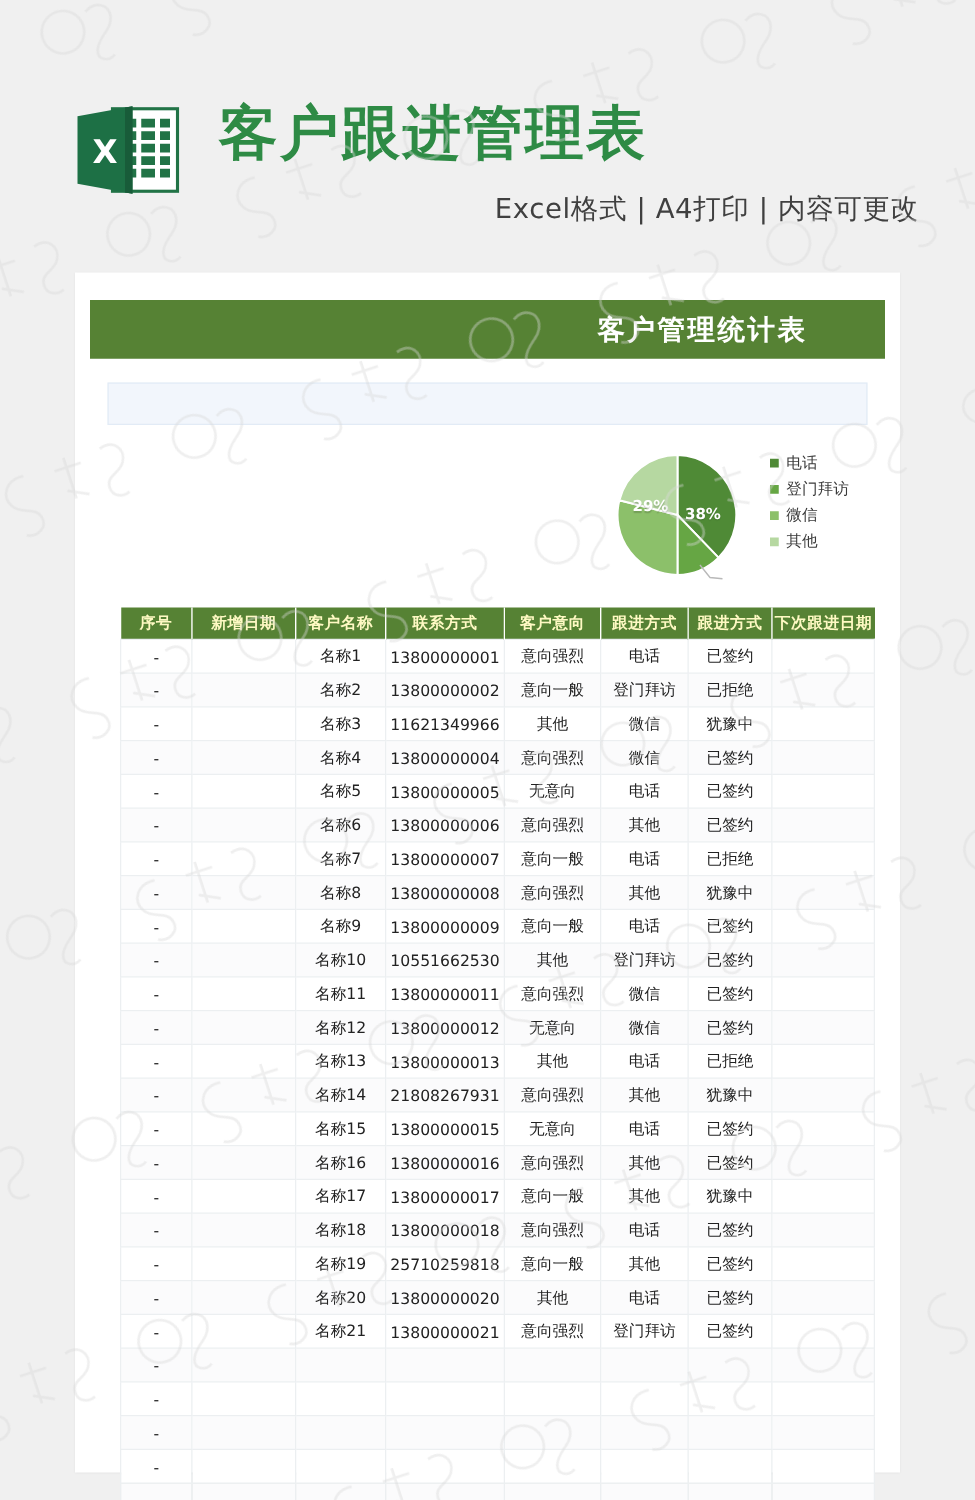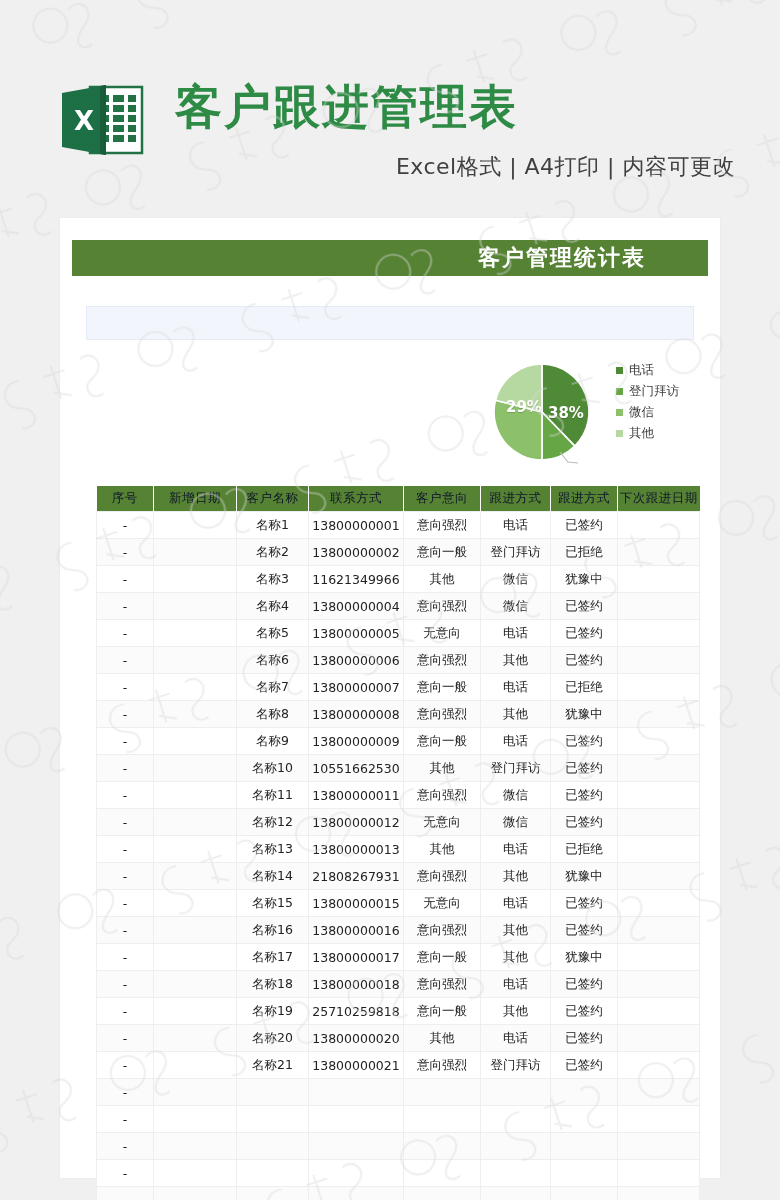--- a/index.html
+++ b/index.html
@@ -74,21 +74,21 @@
     background: #ffffff;
     z-index: 10;
     box-shadow: 0 0 2px rgba(0,0,0,0.06);
   }
 
   .sheet-banner {
     position: absolute;
     left: 12px;
     top: 22px;
     width: 636px;
-    height: 36px;
+    height: 47px;
     background: #568234;
     display: flex;
     align-items: center;
     justify-content: flex-end;
     padding-right: 62px;
     box-sizing: border-box;
   }
   .sheet-banner-title {
     color: #ffffff;
     font-size: 22px;
@@ -118,21 +118,21 @@
   .pie-wrap {
     position: absolute;
     left: 400px;
     top: 8px;
     width: 112px;
     height: 112px;
   }
   .pie-label {
     position: absolute;
     color: #ffffff;
-    font-size: 15px;
+    font-size: 12px;
     font-weight: 700;
     text-shadow: 0 1px 1px rgba(0,0,0,0.18);
   }
   .legend {
     position: absolute;
     left: 530px;
     top: 12px;
     width: 90px;
   }
   .legend-item {
@@ -159,23 +159,23 @@
     top: 268px;
     width: 603px;
   }
   table.grid {
     border-collapse: collapse;
     width: 603px;
     table-layout: fixed;
   }
   table.grid th {
     background: #568234;
-    color: #0f172a;
+    color: #fef9c3;
     font-size: 12.5px;
-    font-weight: 400;
+    font-weight: 700;
     height: 23px;
     border-right: 1px solid #ffffff;
     border-left: 1px solid #ffffff;
     letter-spacing: 0.5px;
     white-space: nowrap;
   }
   table.grid th:first-child { border-left: none; }
   table.grid th:last-child  { border-right: none; }
 
   table.grid td {

